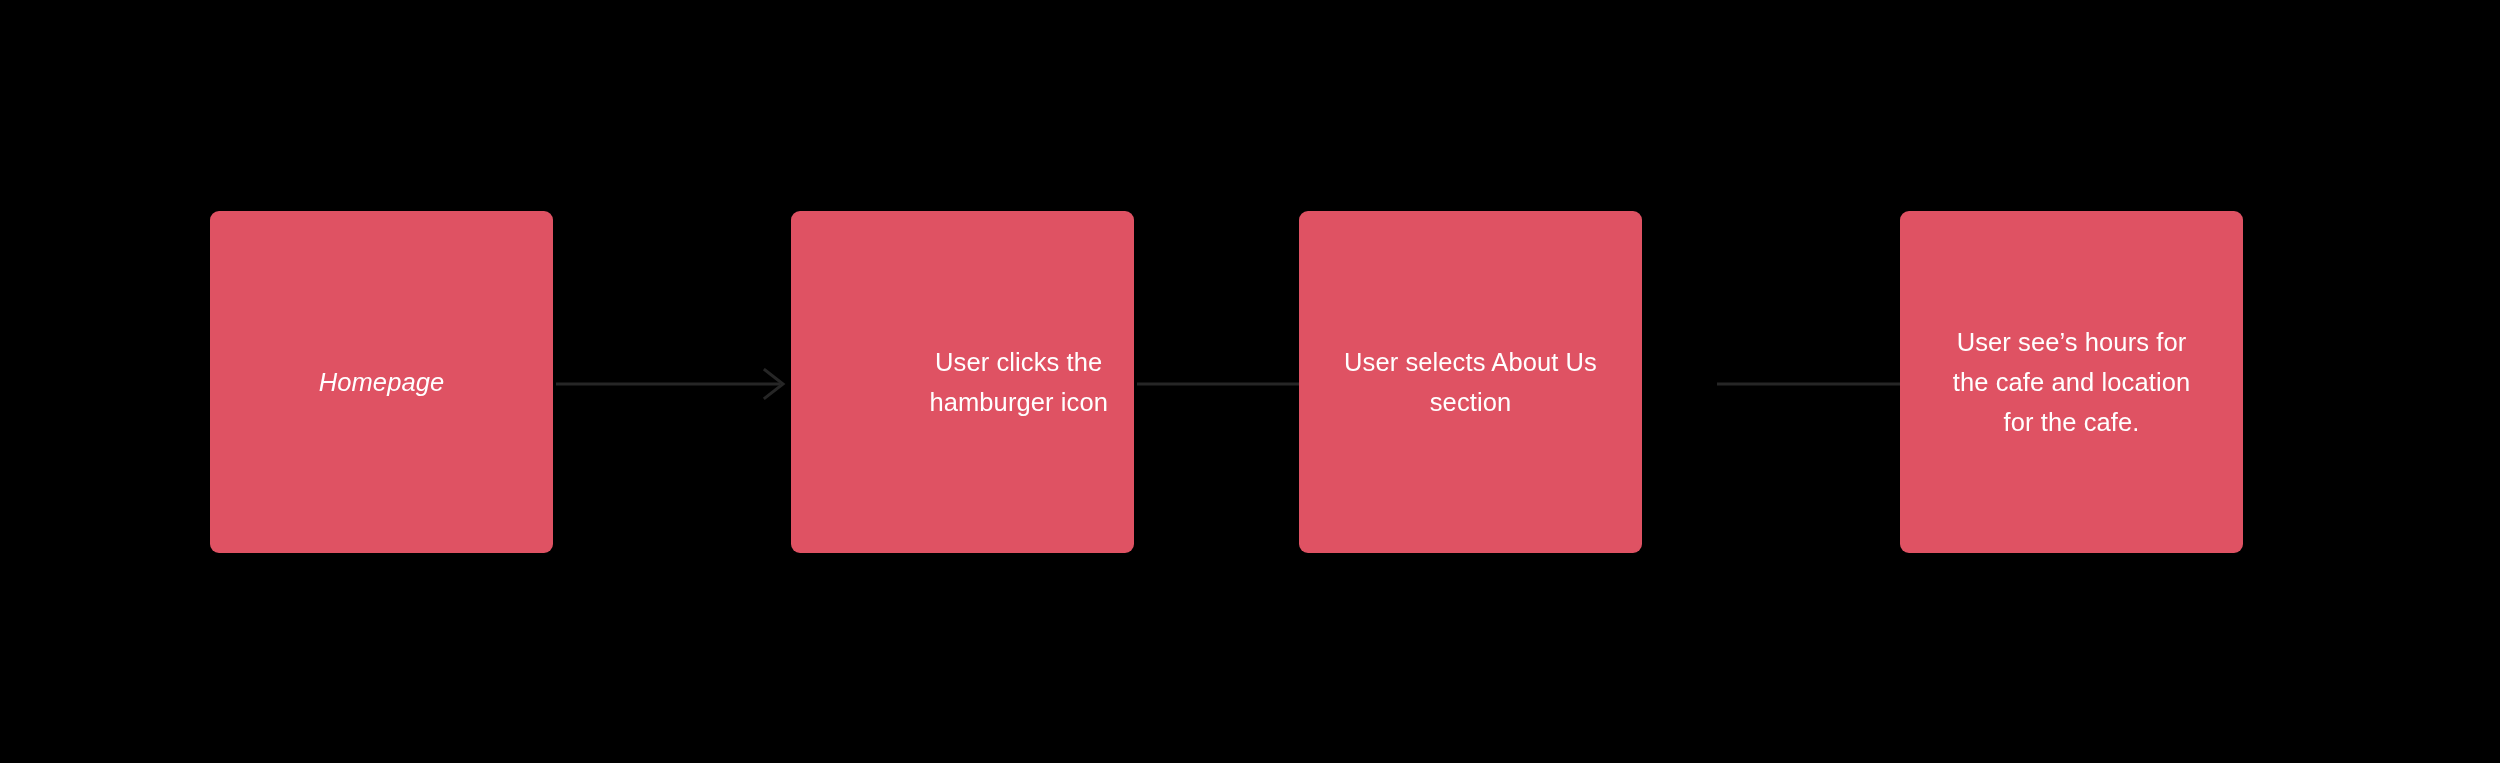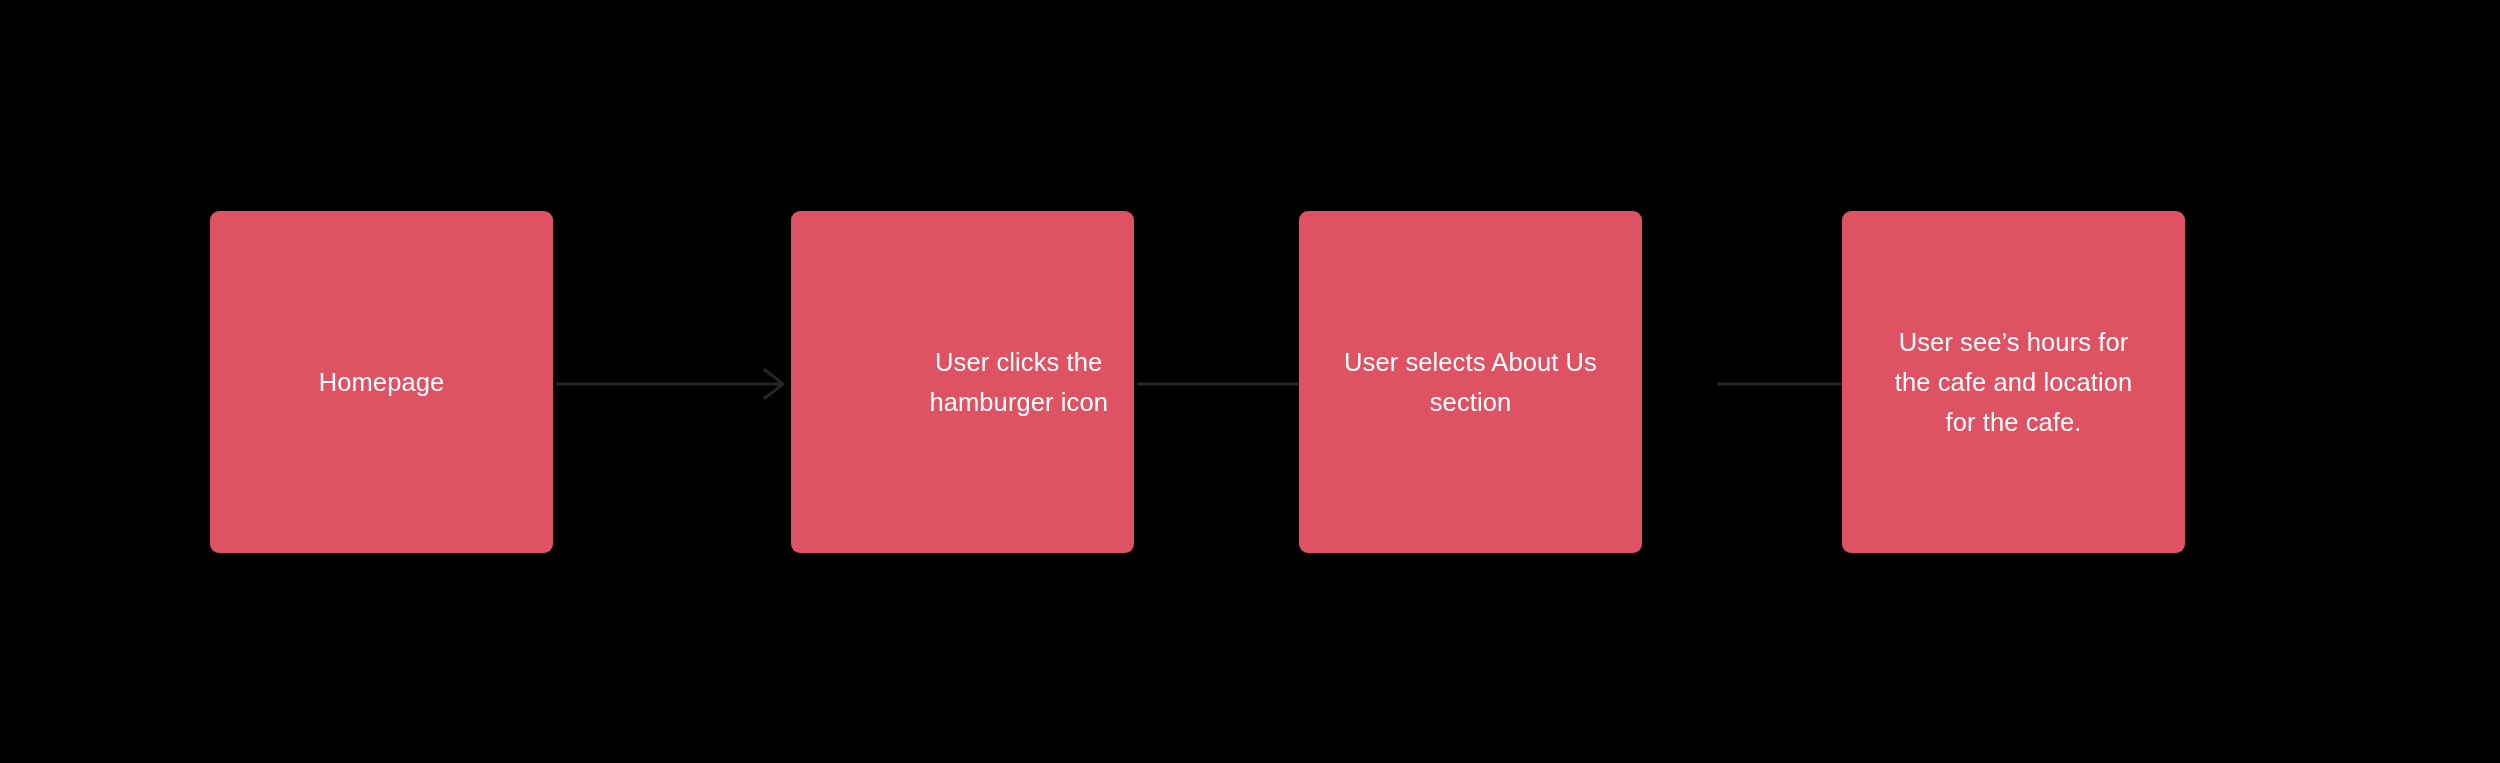--- a/index.html
+++ b/index.html
@@ -39,24 +39,24 @@
   .flow-node .node-label {
     color: #ffffff;
     font-size: 25.5px;
     line-height: 40px;
     text-align: center;
     letter-spacing: 0.1px;
     font-weight: 400;
     white-space: pre-line;
   }
 
-  .node-1 { left: 210px; }
+  .node-1 { left: 210px; font-style: italic; }
   .node-2 { left: 791px; justify-content: flex-end; }
   .node-3 { left: 1299px; }
-  .node-4 { left: 1842px; }
+  .node-4 { left: 1900px; }
 
   .flow-connector {
     position: absolute;
     top: 364px;
     height: 40px;
   }
 
   .conn-1 { left: 556px; width: 232px; }
   .conn-2 { left: 1137px; width: 231px; }
   .conn-3 { left: 1717px; width: 231px; }

